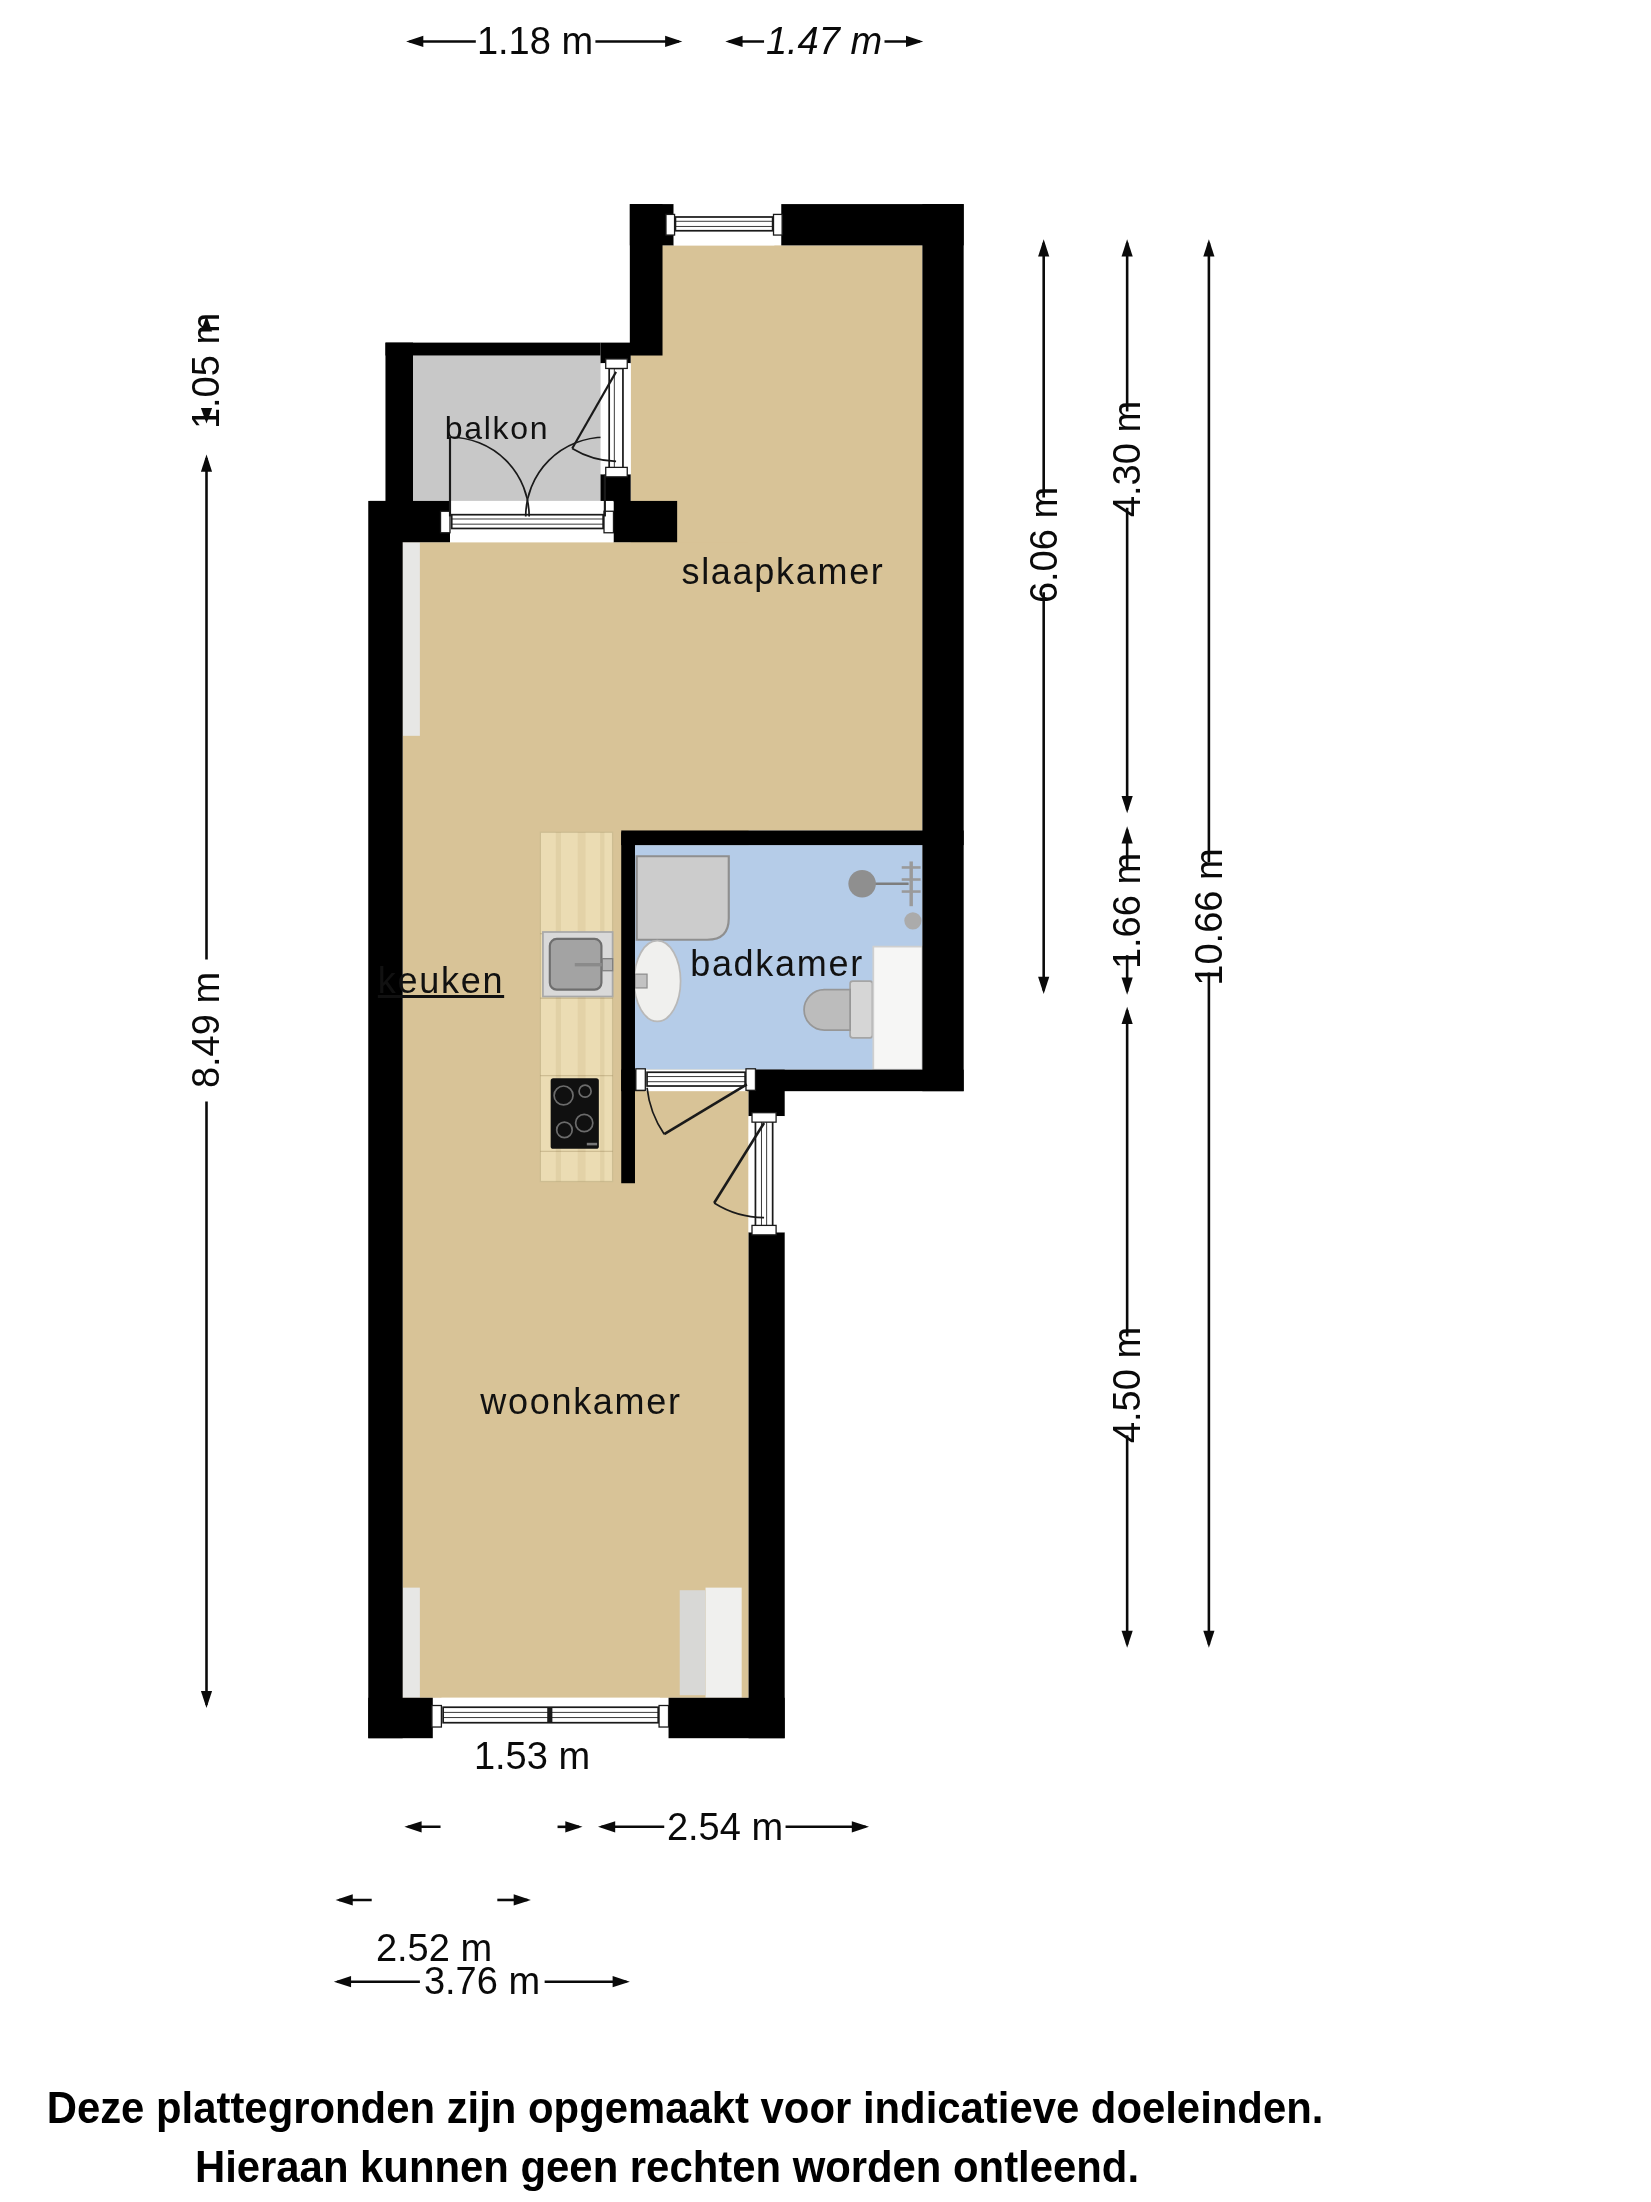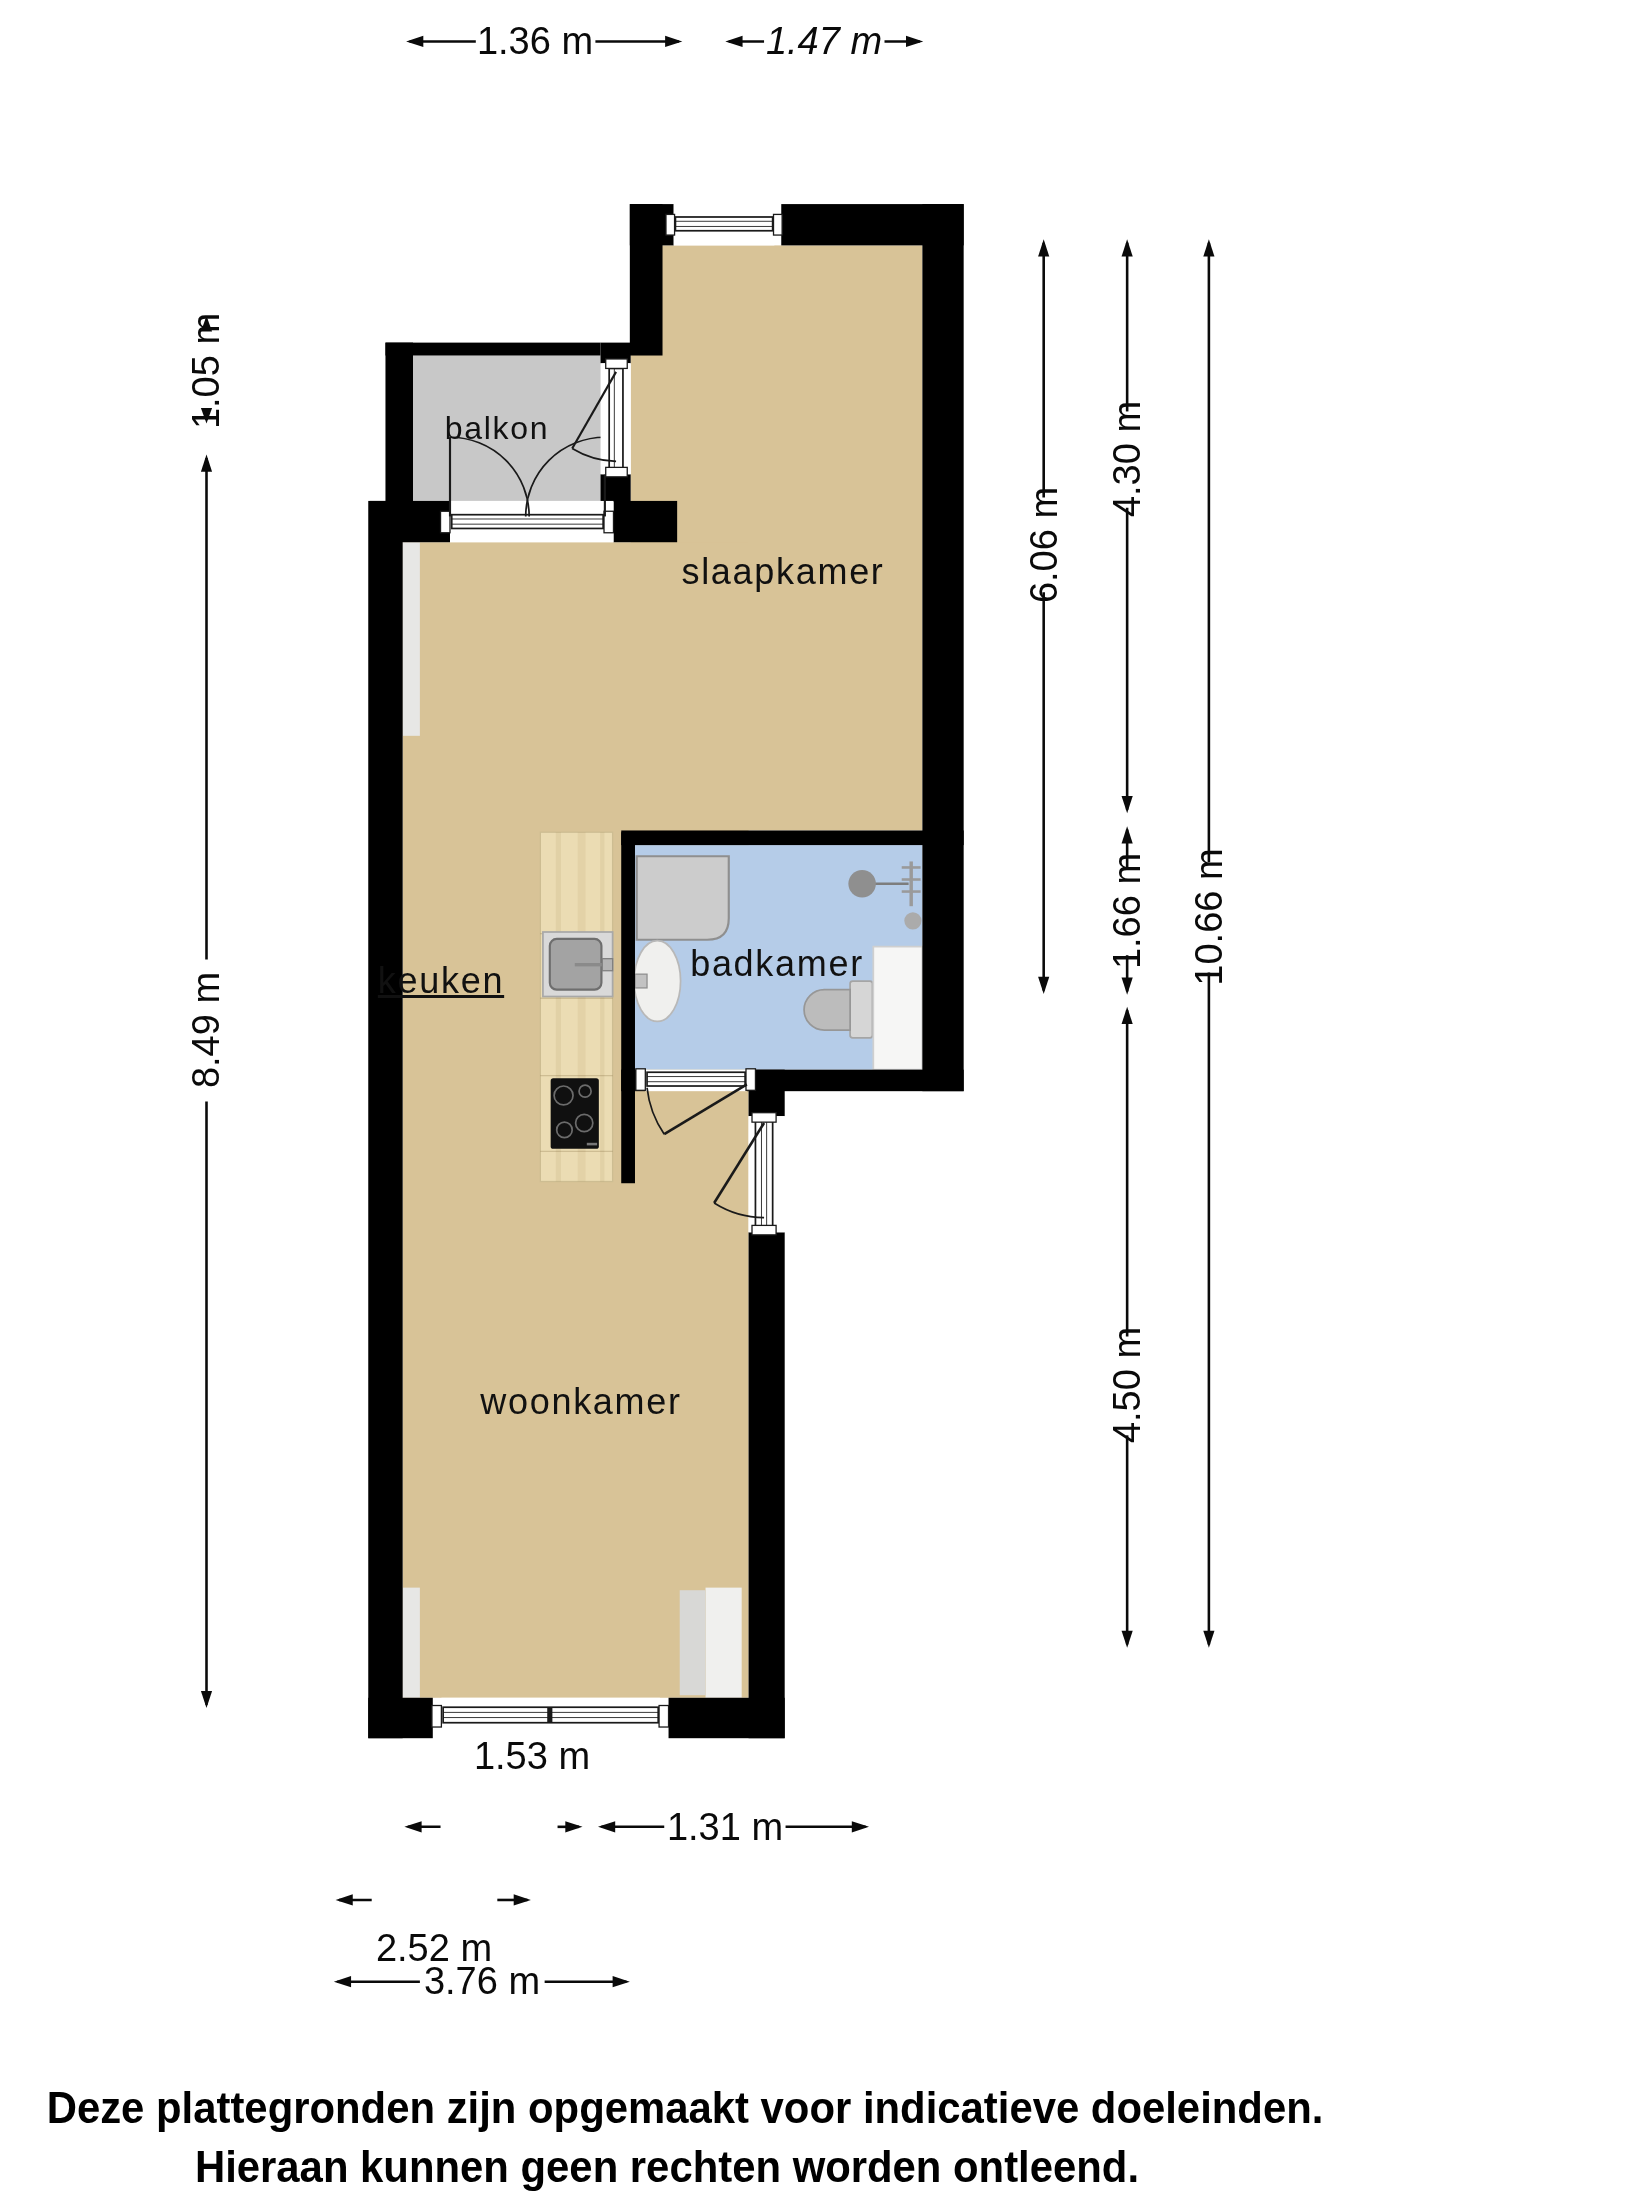--- a/index.html
+++ b/index.html
@@ -265,31 +265,31 @@
       <polygon points="732,2303 712,2296.5 712,2309.5" stroke="none"></polygon>
     </g>
   </svg>
 
   <div class="lbl" style="left:497px;top:428px;font-size:32px;">balkon</div>
   <div class="lbl" style="left:783px;top:572px;">slaapkamer</div>
   <div class="lbl" style="left:441px;top:981px;text-decoration:underline;">keuken</div>
   <div class="lbl" style="left:777px;top:964px;">badkamer</div>
   <div class="lbl" style="left:581px;top:1402px;">woonkamer</div>
 
-  <div class="dim" style="left:535px;top:41px;">1.36 m</div>
+  <div class="dim" style="left:535px;top:41px;">1.18 m</div>
   <div class="dim" style="left:824px;top:41px;font-style:italic;">1.47 m</div>
   <div class="dim vert" style="left:206px;top:371px;">1.05 m</div>
   <div class="dim vert" style="left:206px;top:1030px;">8.49 m</div>
   <div class="dim vert" style="left:1044px;top:545px;">6.06 m</div>
   <div class="dim vert" style="left:1127px;top:459px;">4.30 m</div>
   <div class="dim vert" style="left:1127px;top:911px;">1.66 m</div>
   <div class="dim vert" style="left:1127px;top:1385px;">4.50 m</div>
   <div class="dim vert" style="left:1209px;top:917px;">10.66 m</div>
   <div class="dim" style="left:499px;top:1756px;margin-left:33px;">1.53 m</div>
-  <div class="dim" style="left:725px;top:1827px;">1.31 m</div>
+  <div class="dim" style="left:725px;top:1827px;">2.54 m</div>
   <div class="dim" style="left:434px;top:1948px;">2.52 m</div>
   <div class="dim" style="left:482px;top:1981px;">3.76 m</div>
 
   <div class="disclaimer" style="top:2082px;">Deze plattegronden zijn opgemaakt voor indicatieve doeleinden.</div>
   <div class="disclaimer" style="top:2141px;">Hieraan kunnen geen rechten worden ontleend.</div>
 
 </div>
 
 
 </body></html>

